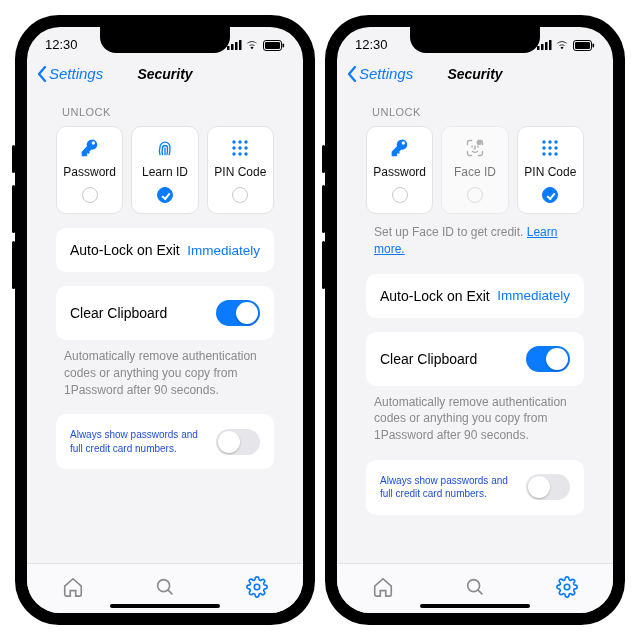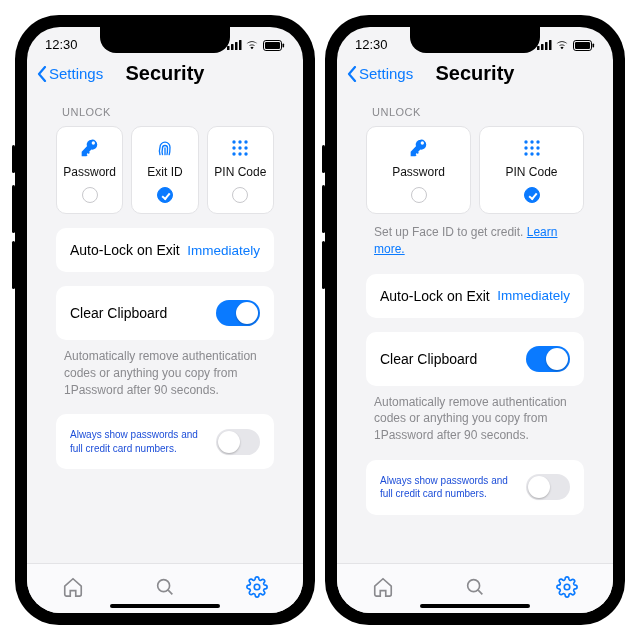--- a/index.html
+++ b/index.html
@@ -5,23 +5,23 @@
   :root { --blue:#0a7aff; --bg:#f4f4f6; --muted:#8a8a8e; --line:#e3e3e6; --card:#fff; }
   * { box-sizing:border-box; -webkit-font-smoothing:antialiased; }
   body { margin:0; width:640px; height:640px; background:#fff; font-family:-apple-system,Helvetica,Arial,sans-serif; display:flex; justify-content:center; align-items:center; gap:10px; }
   .phone { width:300px; height:610px; background:#000; border-radius:44px; padding:12px; position:relative; }
   .phone::before { content:""; position:absolute; left:-3px; top:130px; width:3px; height:28px; background:#000; border-radius:2px; }
   .phone::after  { content:""; position:absolute; left:-3px; top:170px; width:3px; height:48px; background:#000; border-radius:2px; box-shadow:0 56px 0 #000; }
   .screen { width:100%; height:100%; background:var(--bg); border-radius:33px; overflow:hidden; position:relative; display:flex; flex-direction:column; }
   .notch { position:absolute; top:0; left:50%; transform:translateX(-50%); width:130px; height:26px; background:#000; border-bottom-left-radius:16px; border-bottom-right-radius:16px; z-index:5; }
   .status { height:34px; display:flex; justify-content:space-between; align-items:center; padding:0 18px; font-size:13px; font-weight:400; color:#000; }
   .sicons svg { vertical-align:middle; }
-  .nav { display:flex; align-items:center; padding:4px 10px 10px; position:relative; }
+  .nav { display:flex; align-items:center; padding:4px 10px 10px; position:relative;font-style:italic; }
   .back { color:var(--blue); font-size:15px; display:flex; align-items:center; gap:2px; }
-  .title { position:absolute; left:50%; transform:translateX(-50%); font-weight:600; font-size:20px; }
+  .title { position:absolute; left:50%; transform:translateX(-50%); font-weight:600; font-size:14px; }
 
   .content { flex:1; overflow:hidden; padding:0 29px; }
   .sec-label { color:var(--muted); font-size:11px; letter-spacing:.5px; padding:14px 6px 8px; }
 
   .tiles { display:flex; gap:8px; }
   .tile { flex:1; background:var(--card); border:1px solid var(--line); border-radius:10px; padding:10px 4px 8px; text-align:center; }
   .tile.dis { opacity:.55; }
   .tile .ic { height:22px; display:flex; justify-content:center; align-items:center; color:var(--blue); }
   .tile.dis .ic { color:#7a7a7e; }
   .tile .lab { font-size:12px; margin-top:6px; color:#111; }
@@ -100,21 +100,21 @@
           <div class="radio"></div>
         </div>
         <div class="tile">
           <div class="ic">
               <svg width="20" height="20" viewBox="0 0 24 24" fill="none" stroke="currentColor" stroke-width="1.6" stroke-linecap="round">
                 <path d="M6 20c-1-3-1-6 0-9a6 6 0 0 1 12 0c0 3 0 6-1 9"></path>
                 <path d="M9 20c-.6-2-.6-5 0-8a3 3 0 0 1 6 0c0 3 0 6-.6 8"></path>
                 <path d="M12 20c0-2 0-5 0-8"></path>
               </svg>
             </div>
-          <div class="lab">Exit ID</div>
+          <div class="lab">Learn ID</div>
           <div class="radio on"></div>
         </div>
         <div class="tile">
           <div class="ic">
               <svg width="18" height="18" viewBox="0 0 18 18" fill="currentColor">
                 <circle cx="3" cy="3" r="1.7"></circle>
                 <circle cx="9" cy="3" r="1.7"></circle>
                 <circle cx="15" cy="3" r="1.7"></circle>
                 <circle cx="3" cy="9" r="1.7"></circle>
                 <circle cx="9" cy="9" r="1.7"></circle>
@@ -205,20 +205,33 @@
       <div class="tiles">
         <div class="tile">
           <div class="ic">
               <svg width="20" height="20" viewBox="0 0 24 24" fill="currentColor">
                 <path d="M14 2a6 6 0 0 0-5.65 8L2 16.35V22h5.65l1.42-1.42-1.06-1.06 1.41-1.42 1.06 1.07 1.42-1.42-1.07-1.06 2.82-2.83A6 6 0 1 0 14 2Zm2 6a2 2 0 1 1 2-2 2 2 0 0 1-2 2Z"></path>
               </svg>
             </div>
           <div class="lab">Password</div>
           <div class="radio"></div>
         </div>
+        <div class="tile dis">
+          <div class="ic">
+              <svg width="20" height="20" viewBox="0 0 24 24" fill="none" stroke="currentColor" stroke-width="1.6" stroke-linecap="round">
+                <path d="M3 8V5a2 2 0 0 1 2-2h3M21 8V5a2 2 0 0 0-2-2h-3M3 16v3a2 2 0 0 0 2 2h3M21 16v3a2 2 0 0 1-2 2h-3"></path>
+                <path d="M8.5 9.5v1.5M15.5 9.5v1.5M12 9.5v3.5h-1"></path>
+                <path d="M9 16c.8.8 2 1.3 3 1.3s2.2-.5 3-1.3"></path>
+                <circle cx="17" cy="5.5" r="3" fill="currentColor" stroke="none"></circle>
+                <text x="17" y="7.3" text-anchor="middle" font-size="4.5" fill="#fff" font-family="Arial">1</text>
+              </svg>
+            </div>
+          <div class="lab">Face ID</div>
+          <div class="radio"></div>
+        </div>
         <div class="tile">
           <div class="ic">
               <svg width="18" height="18" viewBox="0 0 18 18" fill="currentColor">
                 <circle cx="3" cy="3" r="1.7"></circle>
                 <circle cx="9" cy="3" r="1.7"></circle>
                 <circle cx="15" cy="3" r="1.7"></circle>
                 <circle cx="3" cy="9" r="1.7"></circle>
                 <circle cx="9" cy="9" r="1.7"></circle>
                 <circle cx="15" cy="9" r="1.7"></circle>
                 <circle cx="3" cy="15" r="1.7"></circle>

